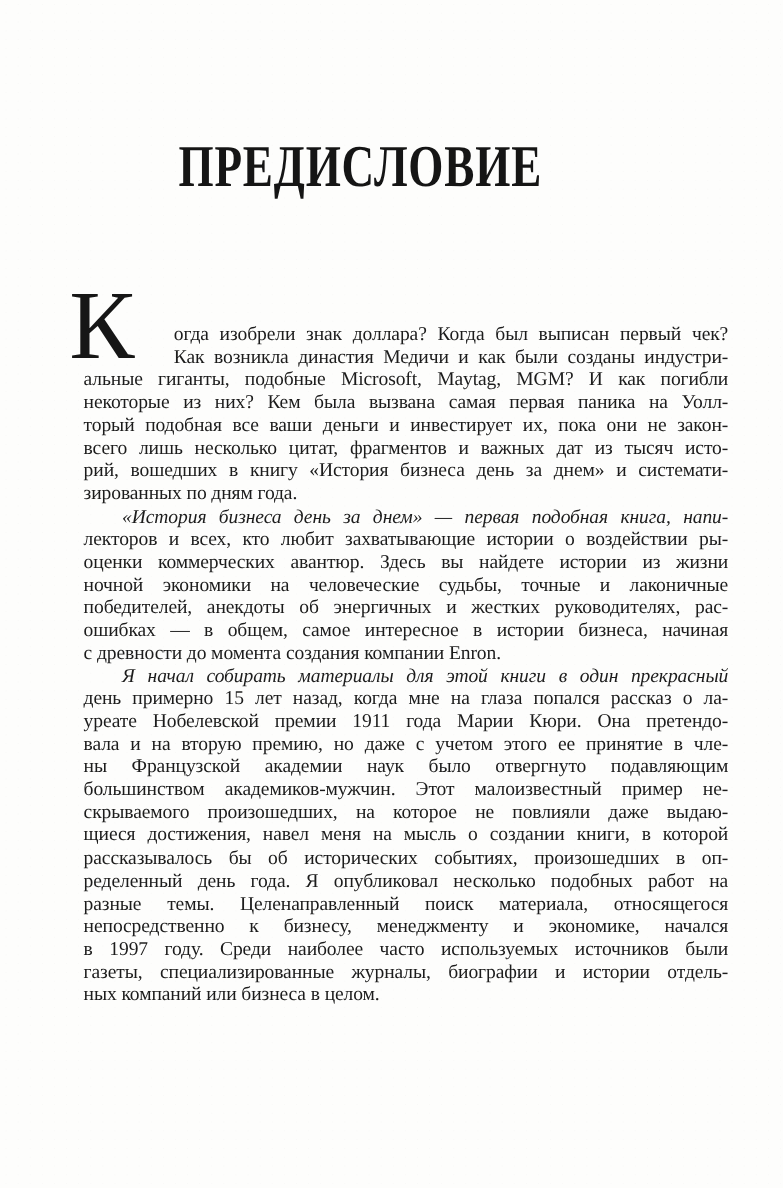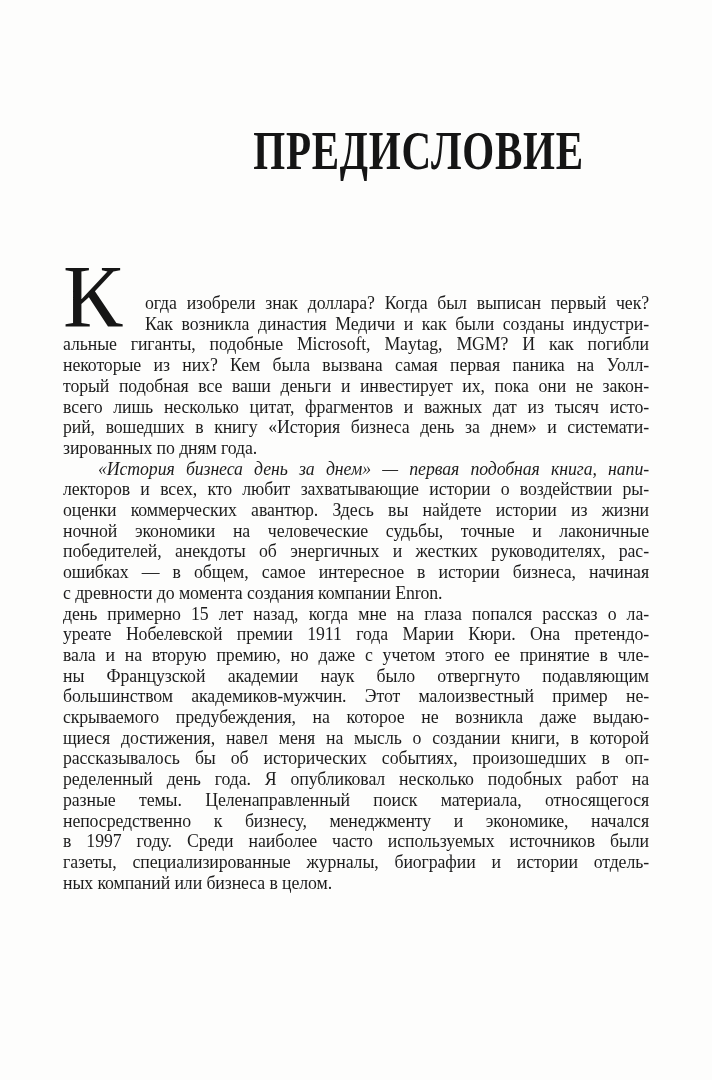--- a/index.html
+++ b/index.html
@@ -11,23 +11,23 @@
   .book-page {
     position: relative;
     width: 712px; height: 1080px;
     background-color: #fdfdfc;
     background-image: radial-gradient(#f8f8f7 0.6px, transparent 0.6px);
     background-size: 11px 8px;
     overflow: hidden;
   }
   .chapter-title {
     position: absolute;
-    top: 124px; left: 63px; width: 586px;
+    top: 124px; left: 48px; width: 586px;
     margin: 0;
-    text-align: right;
+    text-align: center;
     font-weight: bold;
     font-size: 54px;
     line-height: 1;
     color: #151515;
     white-space: nowrap;
   }
   .chapter-title .title-inner {
     display: inline-block;
     transform: translateX(-13px) scaleX(0.76);
     transform-origin: center;
@@ -36,21 +36,21 @@
   .drop-cap {
     position: absolute;
     left: 63px; top: 252px;
     font-size: 89px;
     line-height: 1;
     color: #161616;
     font-weight: 400;
   }
   .text-block {
     position: absolute;
-    left: 63px; top: 293px; width: 586px;
+    left: 76px; top: 293px; width: 586px;
     color: #1c1c1c;
     font-size: 17.8px;
     line-height: 20.7px;
     letter-spacing: -0.1px;
   }
   .para { margin: 0; padding: 0; }
   .line {
     text-align: justify;
     text-align-last: justify;
   }
@@ -84,26 +84,27 @@
       <div class="line para-indent">«История бизнеса день за днем» — первая подобная книга, напи-</div>
       <div class="line">лекторов и всех, кто любит захватывающие истории о воздействии ры-</div>
       <div class="line">оценки коммерческих авантюр. Здесь вы найдете истории из жизни</div>
       <div class="line">ночной экономики на человеческие судьбы, точные и лаконичные</div>
       <div class="line">победителей, анекдоты об энергичных и жестких руководителях, рас-</div>
       <div class="line">ошибках — в общем, самое интересное в истории бизнеса, начиная</div>
       <div class="line last">с древности до момента создания компании Enron.</div>
     </div>
 
     <div class="para">
+      <div class="line para-indent">Я начал собирать материалы для этой книги в один прекрасный</div>
       <div class="line">день примерно 15 лет назад, когда мне на глаза попался рассказ о ла-</div>
       <div class="line">уреате Нобелевской премии 1911 года Марии Кюри. Она претендо-</div>
       <div class="line">вала и на вторую премию, но даже с учетом этого ее принятие в чле-</div>
       <div class="line">ны Французской академии наук было отвергнуто подавляющим</div>
       <div class="line">большинством академиков-мужчин. Этот малоизвестный пример не-</div>
-      <div class="line">скрываемого предубеждения, на которое не возникла даже выдаю-</div>
+      <div class="line">скрываемого произошедших, на которое не повлияли даже выдаю-</div>
       <div class="line">щиеся достижения, навел меня на мысль о создании книги, в которой</div>
       <div class="line">рассказывалось бы об исторических событиях, произошедших в оп-</div>
       <div class="line">ределенный день года. Я опубликовал несколько подобных работ на</div>
       <div class="line">разные темы. Целенаправленный поиск материала, относящегося</div>
       <div class="line">непосредственно к бизнесу, менеджменту и экономике, начался</div>
       <div class="line">в 1997 году. Среди наиболее часто используемых источников были</div>
       <div class="line">газеты, специализированные журналы, биографии и истории отдель-</div>
       <div class="line last">ных компаний или бизнеса в целом.</div>
     </div>
 

